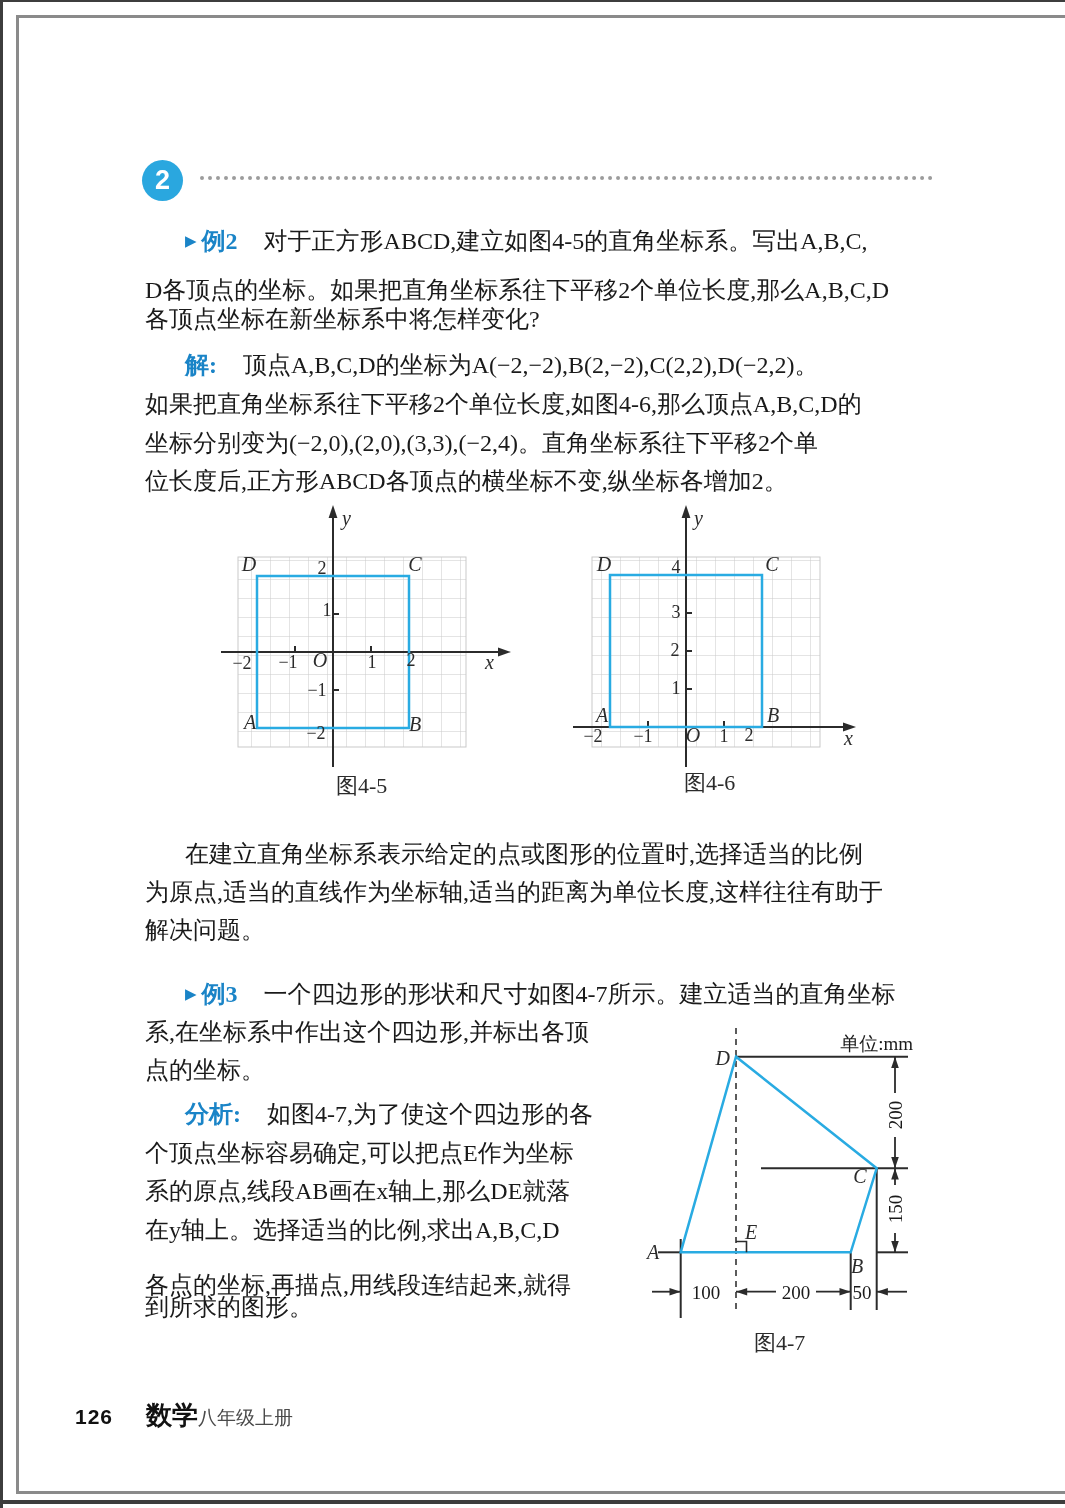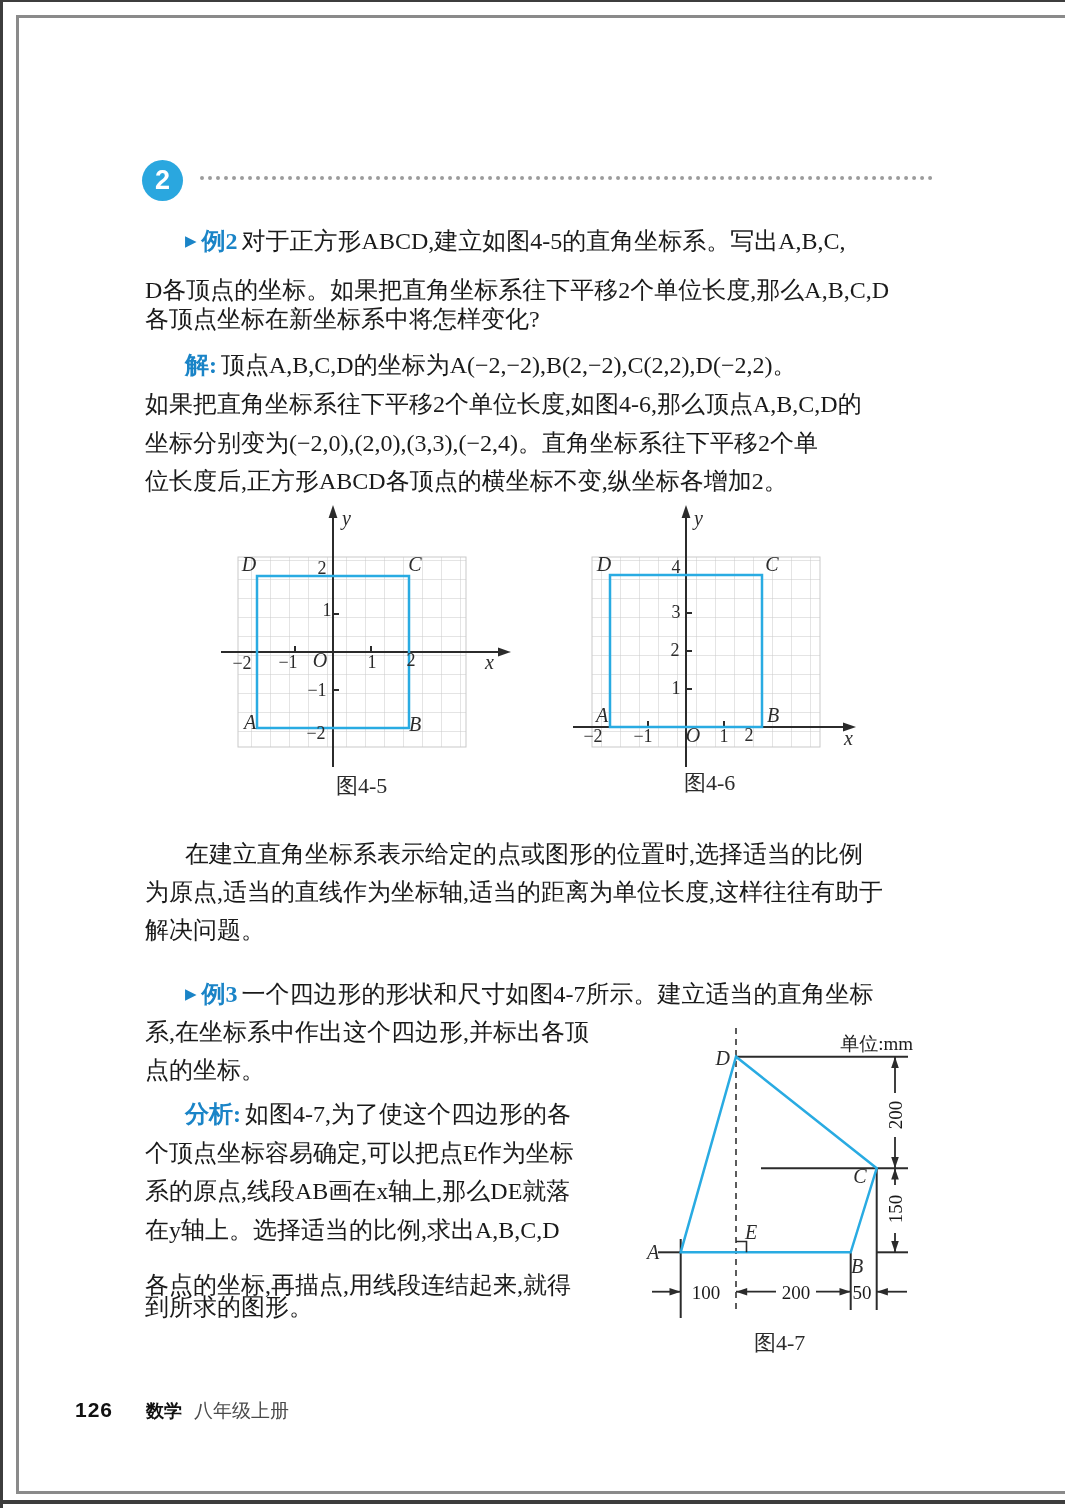--- a/index.html
+++ b/index.html
@@ -16,38 +16,38 @@
   
   .sec-circle { position:absolute; left:142px; top:160px; width:41px; height:41px; border-radius:50%;
                 background:#2aa7df; color:#fff; font-family:"Liberation Sans",sans-serif;
                 font-weight:bold; font-size:27px; line-height:41px; text-align:center; }
   .sec-dots   { position:absolute; left:200px; top:176px; width:733px; height:0;
                 border-top:4px dotted #9c9c9c; }
 
   
   .tline { position:absolute; left:145px; white-space:pre; font-size:24px; line-height:30px; color:#1a1a1a; }
   .indent { left:185px; }
-  .lbl-blue { color:#1a84c7; font-weight:bold; margin-right:4px; }
+  .lbl-blue { color:#1a84c7; font-weight:bold; margin-right:26px; }
   .lbl-marker { color:#1a84c7; font-size:15px; margin-right:5px; vertical-align:3px; }
 
   .fig-caption { position:absolute; font-size:22px; color:#2b2b2b; white-space:pre; }
 
   .figure { position:absolute; }
 
   svg text { user-select:none; }
   .ax-num    { font-family:"Liberation Serif",serif; font-size:18px; fill:#2b2b2b; }
   .ax-letter { font-family:"Liberation Serif",serif; font-style:italic; font-size:20px; fill:#2b2b2b; }
   .dim-num   { font-family:"Liberation Serif",serif; font-size:19px; fill:#1a1a1a; }
   .unit-lbl  { font-family:"Liberation Serif",serif; font-size:19px; fill:#1a1a1a; }
 
   
   .footer { position:absolute; left:75px; top:1398px; font-family:"Liberation Sans",sans-serif; white-space:pre; }
   .footer .pgnum { font-size:21px; font-weight:bold; color:#111; letter-spacing:1px; }
-  .footer .subject { font-size:18px; font-weight:bold; color:#111; margin-left:33px; }
-  .footer .volume { font-size:19px; color:#4a4a4a; margin-left:12px; }
+  .footer .subject { font-size:26px; font-weight:bold; color:#111; margin-left:33px; }
+  .footer .volume { font-size:19px; color:#4a4a4a; margin-left:0; }
 </style>
 </head>
 <body>
 
 <div class="edge-left"></div>
 <div class="edge-top"></div>
 <div class="edge-bottom"></div>
 <div class="page-frame"></div>
 
 <div class="sec-circle">2</div>

